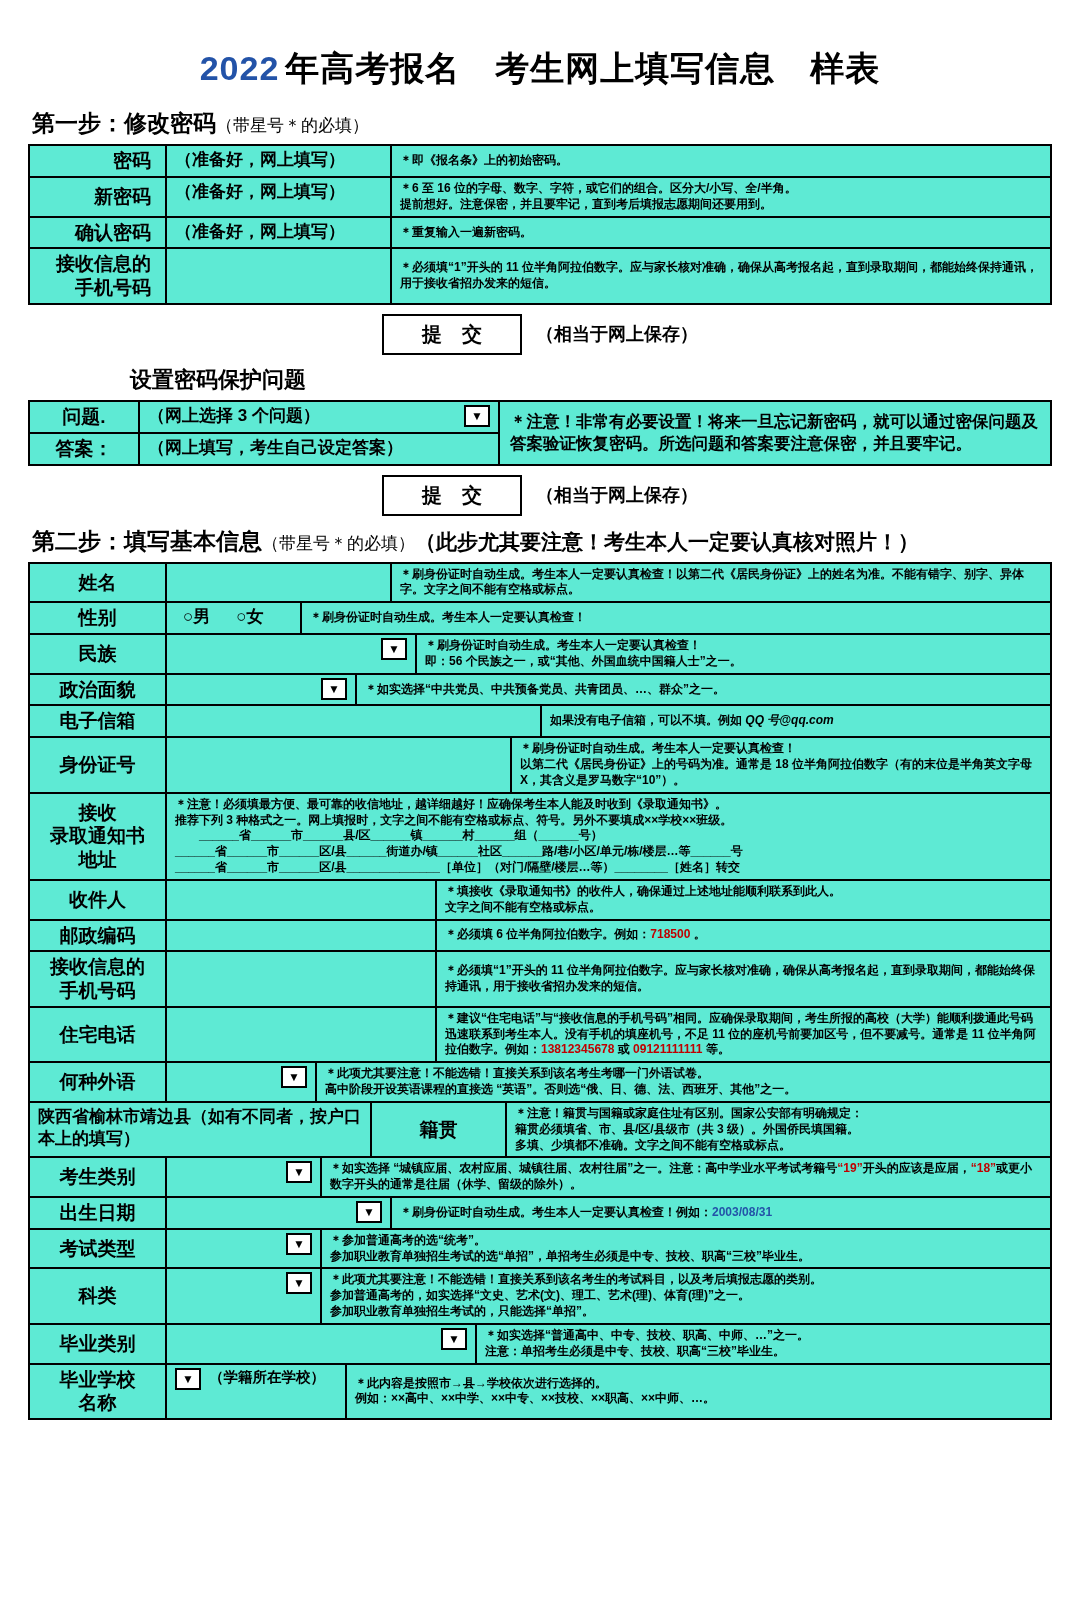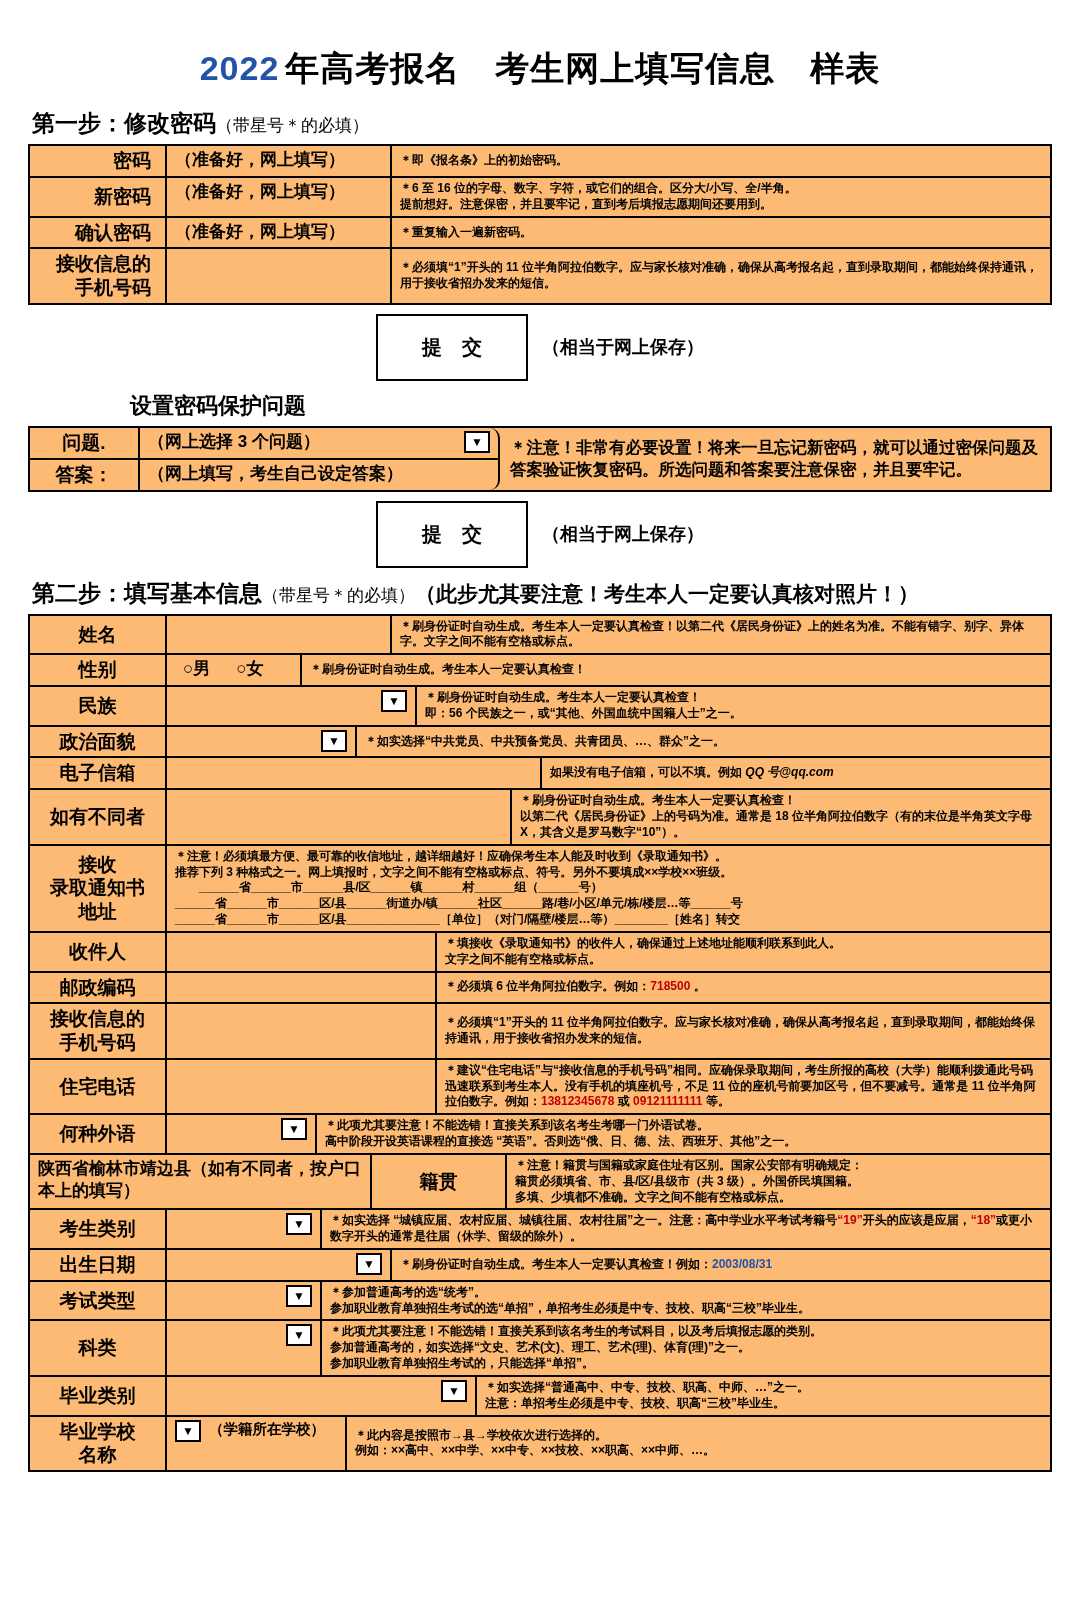--- a/index.html
+++ b/index.html
@@ -25,21 +25,21 @@
     display: flex;
     align-items: baseline;
     font-size: 23px;
     font-weight: bold;
     margin: 8px 0 5px 4px;
     flex-wrap: wrap;
   }
   .step-heading .sub { font-size: 17px; font-weight: normal; }
   .step-heading .warn { font-size: 21px; font-weight: bold; }
 
-  .formtable { border: 2px solid #000; background: #fdba74; }
+  .formtable { border: 2px solid #000; background: #5eead4; }
   .frow { display: flex; align-items: stretch; min-height: 30px; }
   .frow + .frow { border-top: 2px solid #000; }
   .cell { padding: 3px 8px; }
   .cell + .cell { border-left: 2px solid #000; }
 
   .lbl {
     flex: 0 0 135px;
     display: flex; align-items: center; justify-content: center;
     text-align: center;
     font-size: 19px; font-weight: bold;
@@ -84,29 +84,29 @@
   .w340 { flex: 0 0 340px; } .w345 { flex: 0 0 345px; } .w375 { flex: 0 0 375px; }
 
   .gender-cell { gap: 26px; padding-left: 16px; }
 
   .submit-row {
     display: flex; justify-content: center; align-items: center;
     gap: 14px; margin: 9px 0 10px 0;
   }
   .submit-btn {
     border: 2px solid #000;
-    width: 152px; text-align: center;
+    width: 140px; text-align: center;
     font-size: 20px; font-weight: bold;
-    padding: 18px 0;
+    padding: 5px 0;
   }
   .submit-note { font-size: 18px; font-weight: bold; }
 
   .pwd-heading { font-size: 22px; font-weight: bold; margin: 6px 0 5px 102px; }
   .pwd-grid { display: flex; align-items: stretch; }
-  .pwd-left { flex: 0 0 470px; border-right: 2px solid #000; display: flex; flex-direction: column; border-radius: 10px; }
+  .pwd-left { flex: 0 0 470px; border-right: 2px solid #000; display: flex; flex-direction: column; }
   .pwd-left .frow { flex: 1; }
   .pwd-lbl { flex: 0 0 108px; }
   .pwd-note { flex: 1 1 0; display: flex; align-items: center; font-size: 16.5px; font-weight: bold; line-height: 1.32; padding: 3px 10px; }
 </style>
 </head>
 <body>
 
 <div class="page">
 
   <h1 class="doc-title"><span class="year">2022</span><span>年高考报名　考生网上填写信息　样表</span></h1>
@@ -246,21 +246,21 @@
       <div class="cell lbl">电子信箱</div>
       <div class="cell inp w375">
           <span class="inp-text"></span>
         </div>
       <div class="cell note">
         <div class="note-inner"><span>如果没有电子信箱，可以不填。例如 </span><span class="italic">QQ 号@qq.com</span></div>
       </div>
     </div>
 
     <div class="frow">
-      <div class="cell lbl">如有不同者</div>
+      <div class="cell lbl">身份证号</div>
       <div class="cell inp w345">
           <span class="inp-text"></span>
         </div>
       <div class="cell note">
           <div class="note-inner">＊刷身份证时自动生成。考生本人一定要认真检查！
 以第二代《居民身份证》上的号码为准。通常是 18 位半角阿拉伯数字（有的末位是半角英文字母 X，其含义是罗马数字“10”）。</div>
         </div>
     </div>
 
     <div class="frow">

